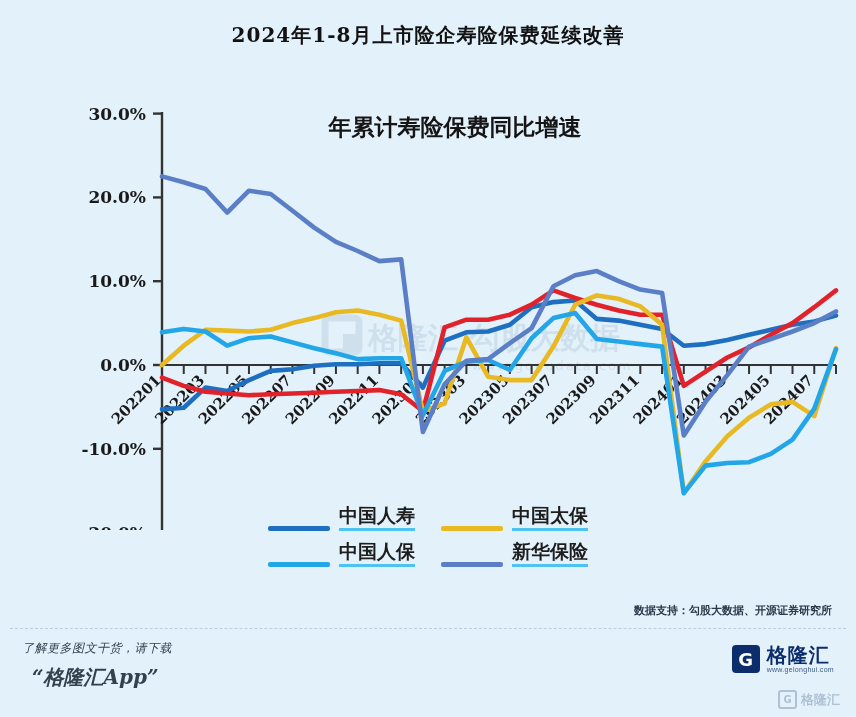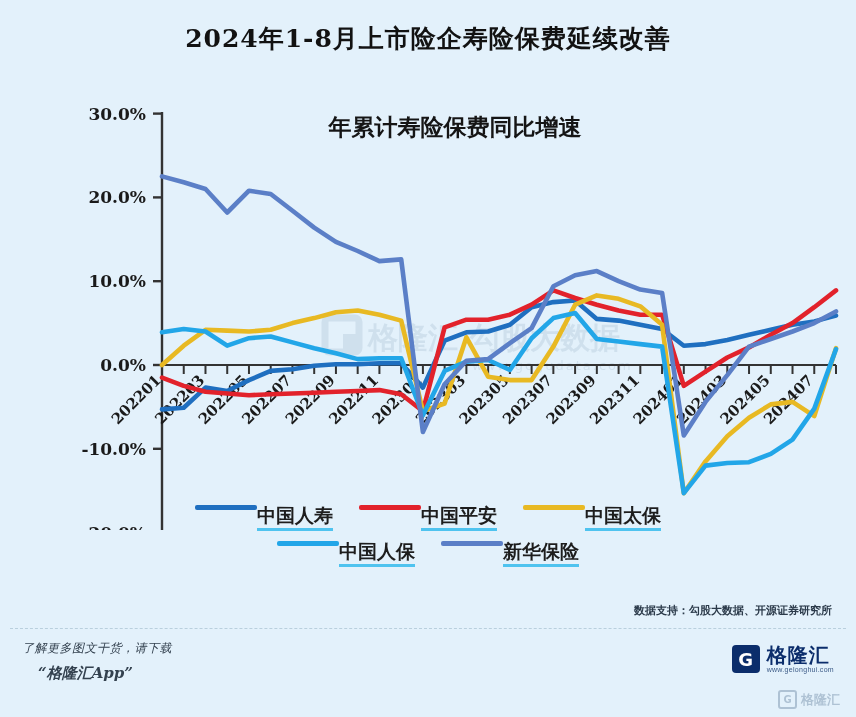--- a/index.html
+++ b/index.html
@@ -13,36 +13,36 @@
   }
   .card{
     position:absolute;left:0;top:0;width:856px;height:717px;
     background:#e3f1fb;
   }
   .main-title{
     position:absolute;left:0;top:22px;width:856px;
     text-align:center;
     font-family:"DejaVu Serif","Liberation Serif",serif;
     font-weight:bold;
-    font-size:25px;
+    font-size:20px;
     letter-spacing:1px;
     color:#121212;
   }
   .chart-wrap{
     position:absolute;left:0;top:90px;width:856px;height:520px;
   }
   svg.plot{display:block;}
   .legend{
     position:absolute;left:0;top:505px;width:856px;
   }
   .legend-row{
     display:flex;justify-content:center;align-items:center;
     gap:26px;margin-bottom:10px;
   }
-  .legend-item{display:flex;align-items:flex-start;}
+  .legend-item{display:flex;align-items:flex-end;gap:9px;}
   .legend-swatch{display:block;width:62px;height:5px;border-radius:2px;}
   .legend-label{
     font-family:"DejaVu Serif","Liberation Serif",serif;
     font-weight:bold;font-size:19px;color:#1d1d1d;
     border-bottom:3px solid #4fc3ef;
     padding-bottom:2px;line-height:1.1;
   }
   .source{
     position:absolute;right:24px;top:603px;
     font-size:11px;color:#2b3a4a;font-weight:bold;
@@ -51,21 +51,21 @@
   .divider{
     position:absolute;left:10px;right:10px;top:628px;height:0;
     border-top:1px dashed #b9cfdd;
   }
   .foot-left{
     position:absolute;left:22px;top:640px;
     font-family:"DejaVu Serif","Liberation Serif",serif;
     font-style:italic;color:#33414f;
   }
   .foot-left .l1{font-size:12px;letter-spacing:.5px;}
-  .foot-left .l2{font-size:15px;font-weight:bold;margin-top:7px;margin-left:16px;}
+  .foot-left .l2{font-size:20px;font-weight:bold;margin-top:7px;margin-left:10px;}
   .brand{
     position:absolute;right:22px;top:645px;
     display:flex;align-items:center;gap:7px;
   }
   .brand-mark{
     width:28px;height:28px;background:#0b2d6b;border-radius:4px;
     position:relative;color:#fff;
     display:flex;align-items:center;justify-content:center;
     font-weight:bold;font-size:18px;
     font-family:"DejaVu Sans","Liberation Sans",sans-serif;
@@ -191,24 +191,20 @@
       </svg>
   </div>
 
   <div class="legend">
     <div class="legend-row">
       <div class="legend-item">
         <span class="legend-swatch" style="background:#1F6FC0"></span>
         <span class="legend-label">中国人寿</span>
       </div>
       <div class="legend-item">
-        <span class="legend-swatch" style="background:#E2222B"></span>
-        <span class="legend-label">中国平安</span>
-      </div>
-      <div class="legend-item">
         <span class="legend-swatch" style="background:#E8B923"></span>
         <span class="legend-label">中国太保</span>
       </div>
     </div>
     <div class="legend-row">
       <div class="legend-item">
         <span class="legend-swatch" style="background:#22A6E8"></span>
         <span class="legend-label">中国人保</span>
       </div>
       <div class="legend-item">

